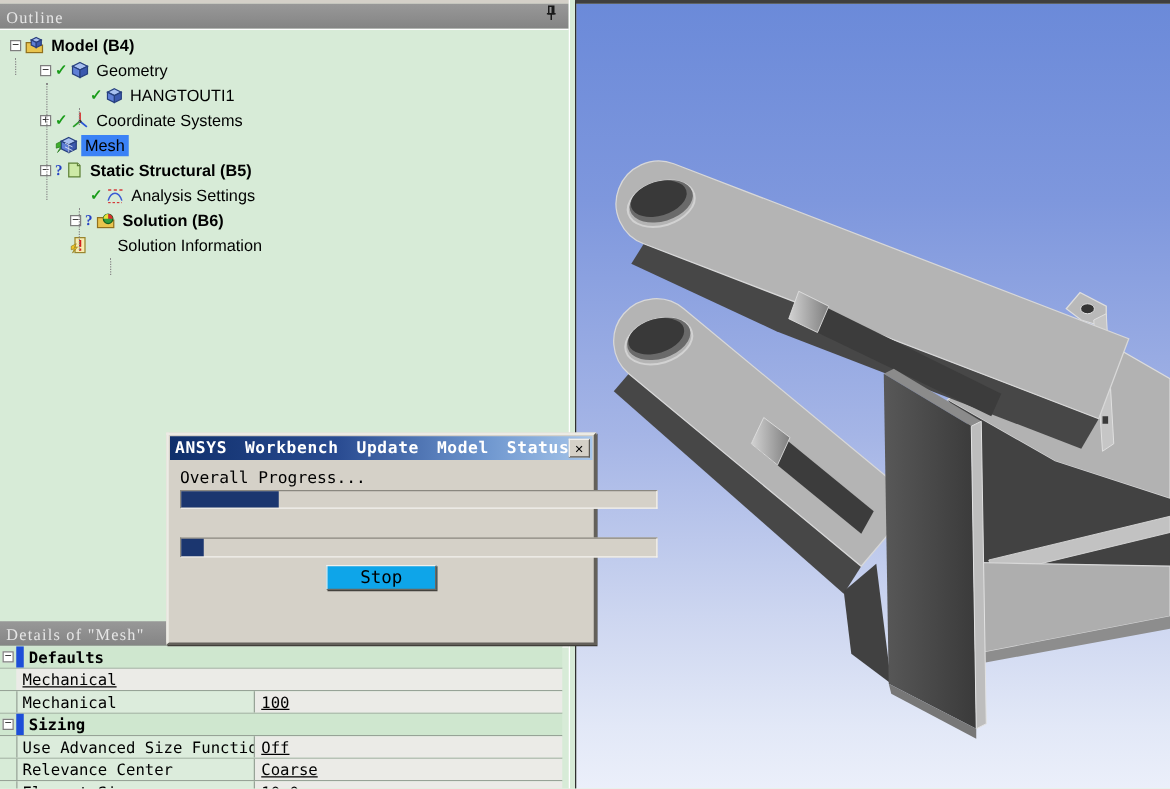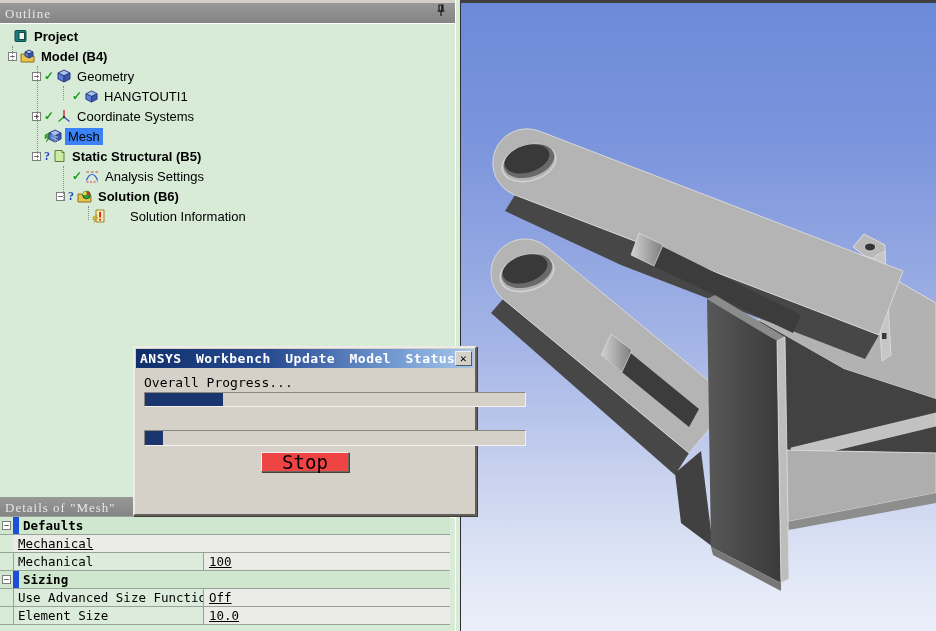--- a/index.html
+++ b/index.html
@@ -59,23 +59,23 @@
   .close-btn { position: absolute; right: 2px; top: 2px; width: 17px; height: 15px; background: #d5d1c8;
                border: 1px solid; border-color: #f2f0ec #5d5a54 #5d5a54 #f2f0ec; color: #000;
                font-size: 11px; font-weight: bold; line-height: 13px; text-align: center; cursor: default; }
   .dlg-label { position: absolute; left: 9px; top: 27px; font-size: 13px; color: #000; }
   .ptrough { position: absolute; left: 9px; width: 382px; background: #d5d1c8;
              border: 1px solid; border-color: #8a877f #f4f2ee #f4f2ee #8a877f; }
   .ptrough1 { top: 44px; height: 15px; }
   .ptrough2 { top: 82px; height: 16px; }
   .pfill { height: 100%; background: #1b366f; }
   .stop-btn { position: absolute; left: 50%; transform: translateX(-50%); top: 104px; width: 88px; height: 20px;
-              background: #ef4444; border: 1px solid; border-color: #f2f0ec #6b6860 #6b6860 #f2f0ec;
+              background: #0ea5e9; border: 1px solid; border-color: #f2f0ec #6b6860 #6b6860 #f2f0ec;
               box-shadow: 1px 1px 0 #44423d; font-family: "DejaVu Sans Mono", monospace;
-              font-size: 19px; text-align: center; line-height: 18px; cursor: default; }
+              font-size: 14px; text-align: center; line-height: 18px; cursor: default; }
 </style>
 </head>
 <body>
 
 <div class="app">
 
   <div class="left-pane">
     <div class="top-strip"></div>
 
     <div class="panel-header outline-header">
@@ -83,29 +83,20 @@
     </div>
     <div class="pin-btn">
       <svg width="14" height="15" viewBox="0 0 14 15">
         <path d="M5 2 L9 2 L9 8 L5 8 Z" fill="none" stroke="#1a1a1a" stroke-width="1.2"></path>
         <path d="M8 2 L8 8" stroke="#1a1a1a" stroke-width="1.6"></path>
         <path d="M3.5 8 L10.5 8 M7 8 L7 13" stroke="#1a1a1a" stroke-width="1.2"></path>
       </svg>
     </div>
 
     <div class="tree">
-        <div class="tree-row" style="padding-left: 14px;">
-          <span class="ticon">
-            <svg width="14" height="14" viewBox="0 0 14 14">
-              <rect x="1" y="1.5" width="11" height="11" rx="1" fill="#1d7d7d" stroke="#0c4c4c"></rect>
-              <rect x="5" y="3.5" width="5.5" height="7" fill="#f2f2e8" stroke="#0c4c4c"></rect>
-            </svg>
-          </span>
-          <span class="tlabel b">Project</span>
-        </div>
         <div class="tree-row" style="padding-left: 8px;">
           <span class="expander">−</span>
           <span class="ticon">
             <svg width="15" height="14" viewBox="0 0 15 14">
               <path d="M1 5 L5.5 5 L6.5 7 L14 7 L14 13 L1 13 Z" fill="#e9c44e" stroke="#91701d"></path>
               <polygon points="9,1 13,3 9,5 5,3" fill="#a8c0f0" stroke="#2a3f7e"></polygon>
               <polygon points="5,3 9,5 9,9 5,7" fill="#5f7fd6" stroke="#2a3f7e"></polygon>
               <polygon points="13,3 9,5 9,9 13,7" fill="#3b58ae" stroke="#2a3f7e"></polygon>
             </svg>
           </span>
@@ -189,21 +180,21 @@
           <span class="ticon">
             <svg width="15" height="14" viewBox="0 0 15 14">
               <path d="M1 5 L5.5 5 L6.5 7 L14 7 L14 13 L1 13 Z" fill="#e9c44e" stroke="#91701d"></path>
               <circle cx="9.5" cy="6" r="3.8" fill="#2f9e3f" stroke="#14601f"></circle>
               <path d="M9.5 2.2 A3.8 3.8 0 0 1 13.3 6 L9.5 6 Z" fill="#d63030"></path>
               <path d="M5.7 6 A3.8 3.8 0 0 1 9.5 2.2 L9.5 6 Z" fill="#e8e13a"></path>
             </svg>
           </span>
           <span class="tlabel b">Solution (B6)</span>
         </div>
-        <div class="tree-row" style="padding-left: 92px; gap: 20px;">
+        <div class="tree-row" style="padding-left: 56px; gap: 20px;">
           <span class="ticon">
             <svg width="15" height="14" viewBox="0 0 15 14">
               <path d="M4 1 L12 1 L12 13 L4 13 Z" fill="#f7ecb0" stroke="#99852e"></path>
               <rect x="7.2" y="3" width="1.8" height="5.5" fill="#d42020"></rect>
               <rect x="7.2" y="9.8" width="1.8" height="1.8" fill="#d42020"></rect>
               <polygon points="1,8 5,6 3.5,9 6,8.5 2,13.5 3.5,10 1,10.8" fill="#f0c62a" stroke="#8f7410" stroke-width="0.5"></polygon>
             </svg>
           </span>
           <span class="tlabel">Solution Information</span>
         </div>
@@ -236,20 +227,25 @@
         <div class="drow group">
           <span class="dexp">
             <span class="expander">−</span>
           </span>
           <span class="dgl">Sizing</span>
         </div>
         <div class="drow prop">
           <span class="dexp"></span>
           <span class="dlabel">Use Advanced Size Function</span>
           <span class="dvalue">Off</span>
+        </div>
+        <div class="drow prop">
+          <span class="dexp"></span>
+          <span class="dlabel">Relevance Center</span>
+          <span class="dvalue">Coarse</span>
         </div>
         <div class="drow prop">
           <span class="dexp"></span>
           <span class="dlabel">Element Size</span>
           <span class="dvalue">10.0</span>
         </div>
       </div>
 
     <div class="splitter"></div>
   </div>

